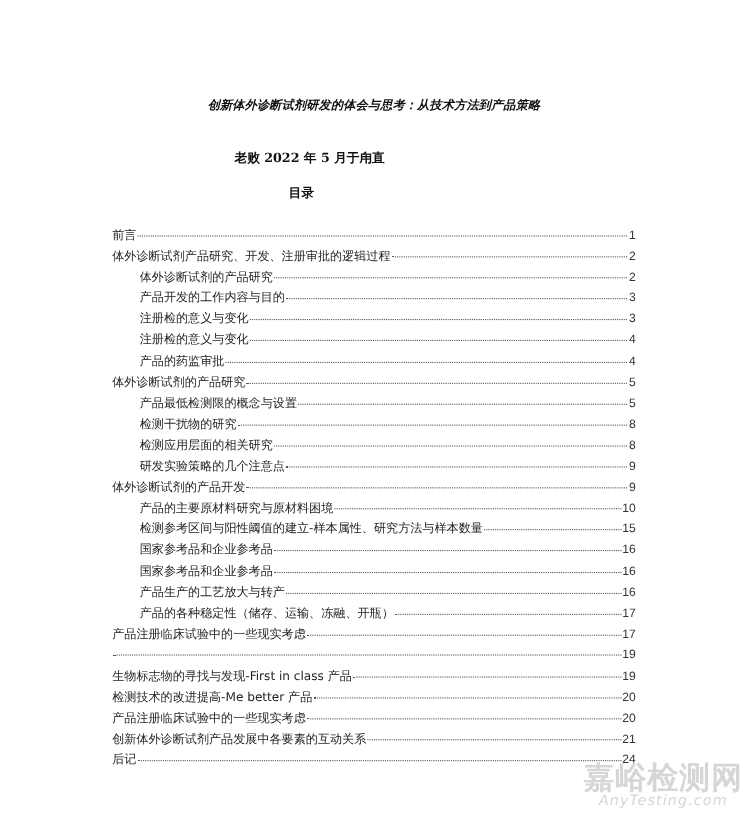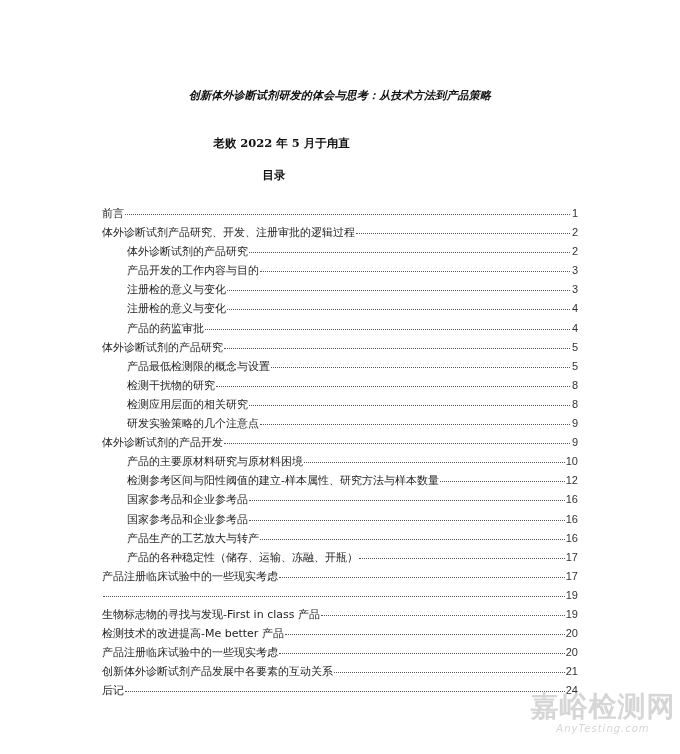--- a/index.html
+++ b/index.html
@@ -97,21 +97,21 @@
     }
     .watermark-cn {
       font-size: 28px;
       font-weight: bold;
       letter-spacing: 1px;
       line-height: 28px;
     }
     .watermark-en {
       font-family: "DejaVu Sans", sans-serif;
       font-style: italic;
-      font-size: 10px;
+      font-size: 13px;
       letter-spacing: 1px;
       line-height: 16px;
     }
   </style>
 </head>
 <body>
 
 <div class="title">创新体外诊断试剂研发的体会与思考：从技术方法到产品策略</div>
 <div class="author">老败 2022 年 5 月于甪直</div>
 <div class="toc-heading">目录</div>
@@ -183,21 +183,21 @@
       <span class="toc-page">9</span>
     </div>
     <div class="toc-row level-2">
       <span class="toc-label">产品的主要原材料研究与原材料困境</span>
       <span class="toc-dots"></span>
       <span class="toc-page">10</span>
     </div>
     <div class="toc-row level-2">
       <span class="toc-label">检测参考区间与阳性阈值的建立-样本属性、研究方法与样本数量</span>
       <span class="toc-dots"></span>
-      <span class="toc-page">12</span>
+      <span class="toc-page">15</span>
     </div>
     <div class="toc-row level-2">
       <span class="toc-label">国家参考品和企业参考品</span>
       <span class="toc-dots"></span>
       <span class="toc-page">16</span>
     </div>
     <div class="toc-row level-2">
       <span class="toc-label">国家参考品和企业参考品</span>
       <span class="toc-dots"></span>
       <span class="toc-page">16</span>

